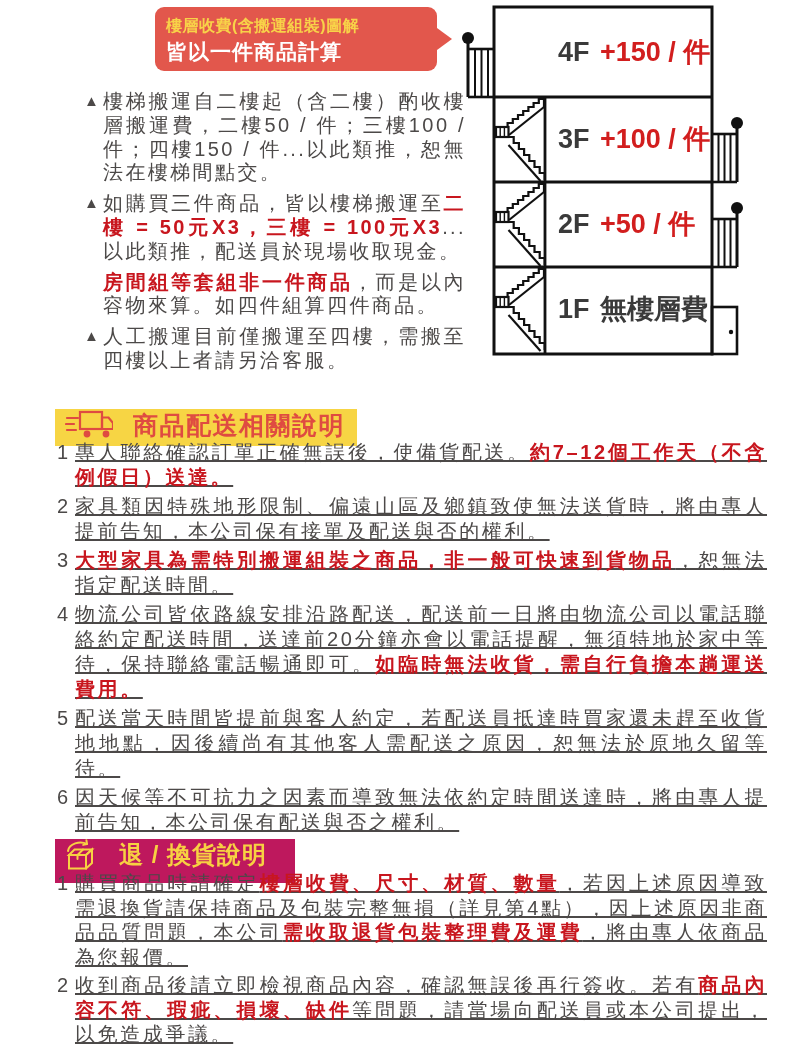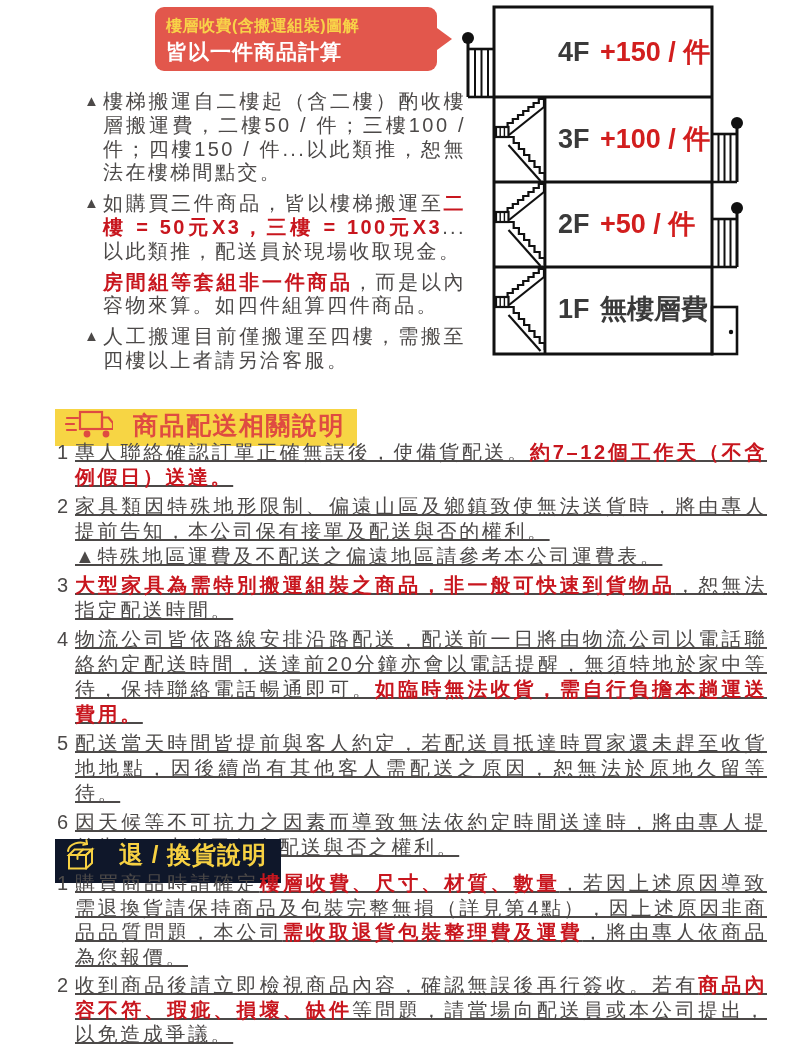--- a/index.html
+++ b/index.html
@@ -24,21 +24,21 @@
   .note{position:relative;padding-left:19px;margin-bottom:3px;}
   .note-marker{position:absolute;left:0;top:2px;font-size:15px;color:#4C4948;}
   .note-text{font-size:20px;line-height:23.8px;letter-spacing:2.4px;color:#4C4948;text-align:justify;margin-top:7px;}
   
   .building{position:absolute;left:450px;top:4px;}
   .building text{font-family:"Liberation Sans","DejaVu Sans",sans-serif;font-weight:700;font-size:27px;}
   .building .bl{fill:#3A3A3A;}
   
   .sec-header{position:absolute;display:inline-flex;align-items:flex-start;gap:20px;font-weight:bold;box-sizing:border-box;margin-top:22px;}
   .sec-header.yellow{left:55px;top:387px;height:37px;padding:0 12px 0 10px;background:#F7D544;color:#DF4B41;font-size:25px;letter-spacing:1.5px;}
-  .sec-header.red{left:55px;top:817px;height:44px;padding:0 14px 0 10px;background:#0f172a;color:#F7D142;font-size:24px;letter-spacing:1px;}
+  .sec-header.red{left:55px;top:817px;height:44px;padding:0 28px 0 10px;background:#be185d;color:#F7D142;font-size:24px;letter-spacing:1px;}
   
   .list{position:absolute;left:57px;width:710px;}
   .item{display:flex;margin-bottom:4px;}
   .item .num{flex:none;width:18px;font-size:20px;line-height:25px;color:#4C4948;}
   .item .txt{flex:1;font-size:20px;line-height:25px;letter-spacing:2.6px;color:#4C4948;text-align:justify;text-decoration:underline;}
   .list.returns .item .txt{line-height:24.5px;}
   .seg-red{color:#C8161E;font-weight:bold;}
 </style>
 </head>
 <body>
@@ -147,21 +147,21 @@
     <span>商品配送相關說明</span>
   </div>
 
   <div class="list delivery" style="top:440px;">
     <div class="item">
       <span class="num">1</span>
       <div class="txt"><span>專人聯絡確認訂單正確無誤後，使備貨配送。</span><span class="seg-red">約7–12個工作天（不含例假日）送達。</span></div>
     </div>
     <div class="item">
       <span class="num">2</span>
-      <div class="txt"><span>家具類因特殊地形限制、偏遠山區及鄉鎮致使無法送貨時，將由專人提前告知，本公司保有接單及配送與否的權利。</span><br><span>▲特殊地區運費及不配送之偏遠地區請參考本公司運費表。</span></div>
+      <div class="txt"><span>家具類因特殊地形限制、偏遠山區及鄉鎮致使無法送貨時，將由專人提前告知，本公司保有接單及配送與否的權利。</span><br></div>
     </div>
     <div class="item">
       <span class="num">3</span>
       <div class="txt"><span class="seg-red">大型家具為需特別搬運組裝之商品，非一般可快速到貨物品</span><span>，恕無法指定配送時間。</span></div>
     </div>
     <div class="item">
       <span class="num">4</span>
       <div class="txt"><span>物流公司皆依路線安排沿路配送，配送前一日將由物流公司以電話聯絡約定配送時間，送達前20分鐘亦會以電話提醒，無須特地於家中等待，保持聯絡電話暢通即可。</span><span class="seg-red">如臨時無法收貨，需自行負擔本趟運送費用。</span></div>
     </div>
     <div class="item">

